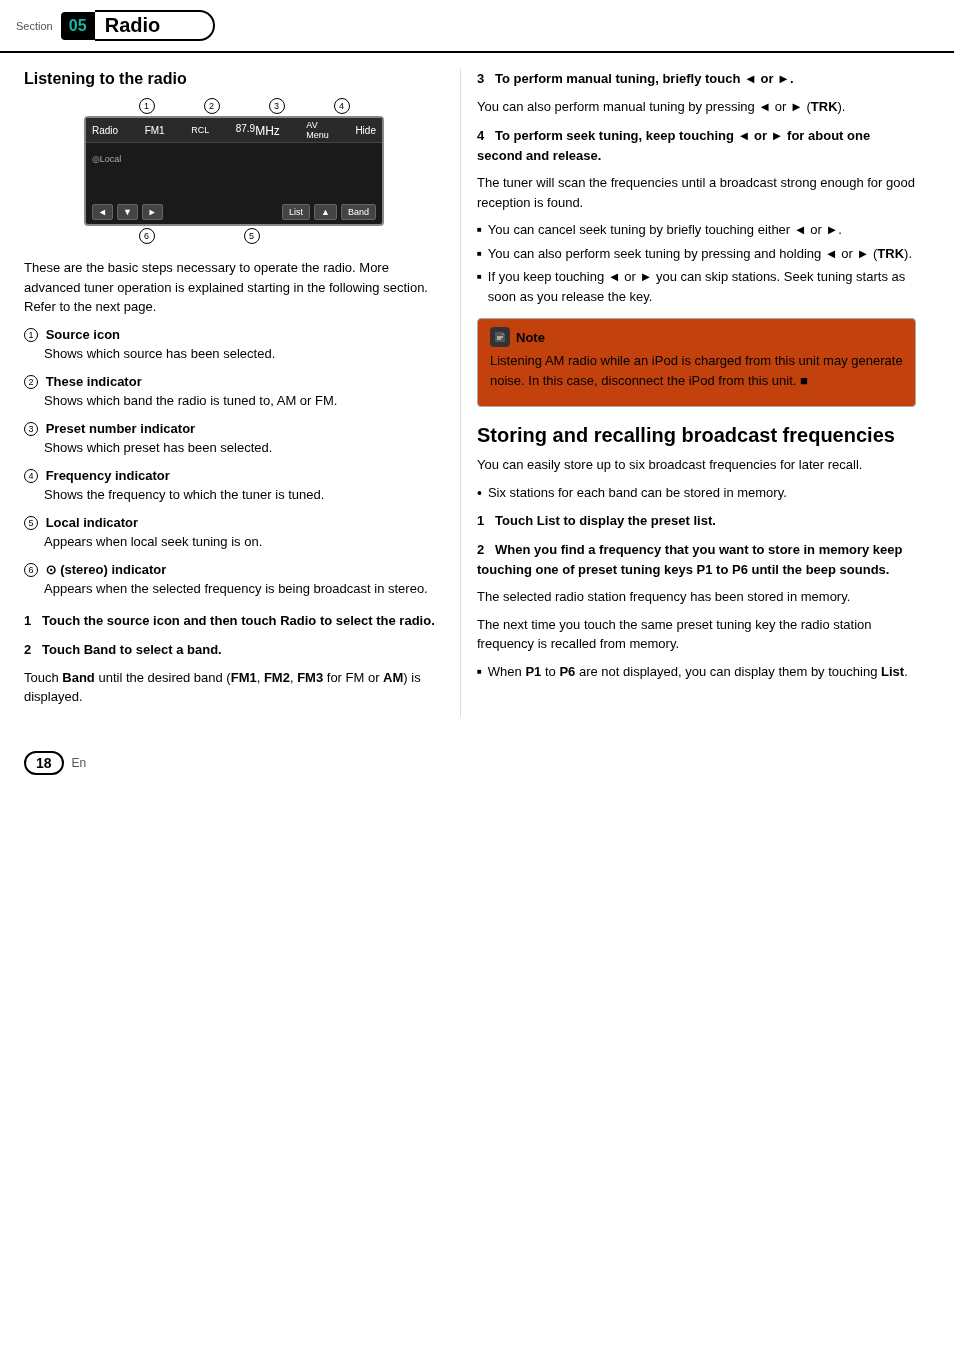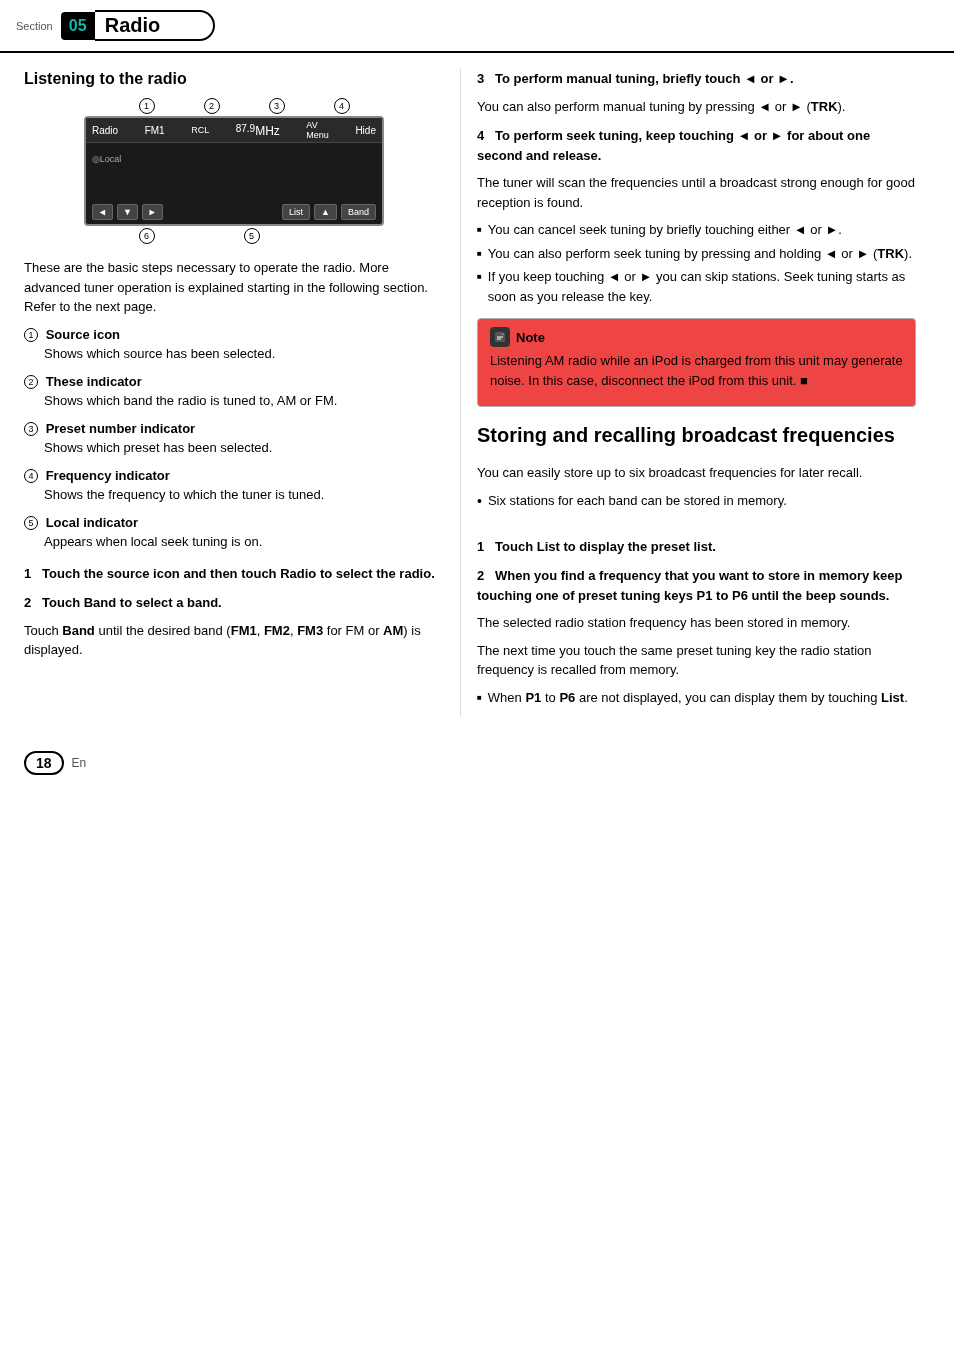--- a/index.html
+++ b/index.html
@@ -128,21 +128,21 @@
       line-height: 1.5;
       margin-bottom: 8px;
     }
 
     
     .note-box {
       border: 1px solid #aaa;
       border-radius: 4px;
       padding: 8px 12px;
       margin: 12px 0;
-      background: #ef4444;
+      background: #c2410c;
     }
     .note-header {
       display: flex;
       align-items: center;
       gap: 6px;
       font-weight: bold;
       margin-bottom: 4px;
     }
     .note-icon {
       width: 20px;
@@ -296,20 +296,25 @@
       <li>
         <span style="border:1px solid #000;border-radius:50%;width:14px;height:14px;display:inline-flex;align-items:center;justify-content:center;font-size:9px;vertical-align:middle;margin-right:4px;">4</span>
         <strong>Frequency indicator</strong>
         <span class="item-desc">Shows the frequency to which the tuner is tuned.</span>
       </li>
       <li>
         <span style="border:1px solid #000;border-radius:50%;width:14px;height:14px;display:inline-flex;align-items:center;justify-content:center;font-size:9px;vertical-align:middle;margin-right:4px;">5</span>
         <strong>Local indicator</strong>
         <span class="item-desc">Appears when local seek tuning is on.</span>
       </li>
+      <li>
+        <span style="border:1px solid #000;border-radius:50%;width:14px;height:14px;display:inline-flex;align-items:center;justify-content:center;font-size:9px;vertical-align:middle;margin-right:4px;">6</span>
+        <strong>⊙ (stereo) indicator</strong>
+        <span class="item-desc">Appears when the selected frequency is being broadcast in stereo.</span>
+      </li>
     </ul>
 
     <div class="step">
       <p><strong>1&nbsp;&nbsp;&nbsp;Touch the source icon and then touch Radio to select the radio.</strong></p>
     </div>
 
     <div class="step">
       <p><strong>2&nbsp;&nbsp;&nbsp;Touch Band to select a band.</strong></p>
       <p>Touch <strong>Band</strong> until the desired band (<strong>FM1</strong>, <strong>FM2</strong>, <strong>FM3</strong> for FM or <strong>AM</strong>) is displayed.</p>
     </div>
@@ -344,27 +349,27 @@
             <path d="M9 2 L9 5 L12 5" fill="#888"></path>
             <line x1="4" y1="7" x2="10" y2="7" stroke="white" stroke-width="1"></line>
             <line x1="4" y1="9" x2="8" y2="9" stroke="white" stroke-width="1"></line>
           </svg>
         </div>
         <span>Note</span>
       </div>
       <p>Listening AM radio while an iPod is charged from this unit may generate noise. In this case, disconnect the iPod from this unit. ■</p>
     </div>
 
-    <h2 class="section-heading" style="font-size:20px;font-weight:bold;margin:16px 0 16px 0;">Storing and recalling broadcast frequencies</h2>
+    <h2 class="section-heading" style="font-size:20px;font-weight:bold;margin:16px 0 8px 0;">Storing and recalling broadcast frequencies</h2>
     <p>You can easily store up to six broadcast frequencies for later recall.</p>
     <div class="bullet-dot">
       <span>Six stations for each band can be stored in memory.</span>
     </div>
 
-    <div class="step" style="margin-top:25px;">
+    <div class="step" style="margin-top:7px;">
       <p><strong>1&nbsp;&nbsp;&nbsp;Touch List to display the preset list.</strong></p>
     </div>
 
     <div class="step">
       <p><strong>2&nbsp;&nbsp;&nbsp;When you find a frequency that you want to store in memory keep touching one of preset tuning keys P1 to P6 until the beep sounds.</strong></p>
       <p>The selected radio station frequency has been stored in memory.</p>
       <p>The next time you touch the same preset tuning key the radio station frequency is recalled from memory.</p>
       <div class="bullet-item">
         <span>When <strong>P1</strong> to <strong>P6</strong> are not displayed, you can display them by touching <strong>List</strong>.</span>
       </div>

